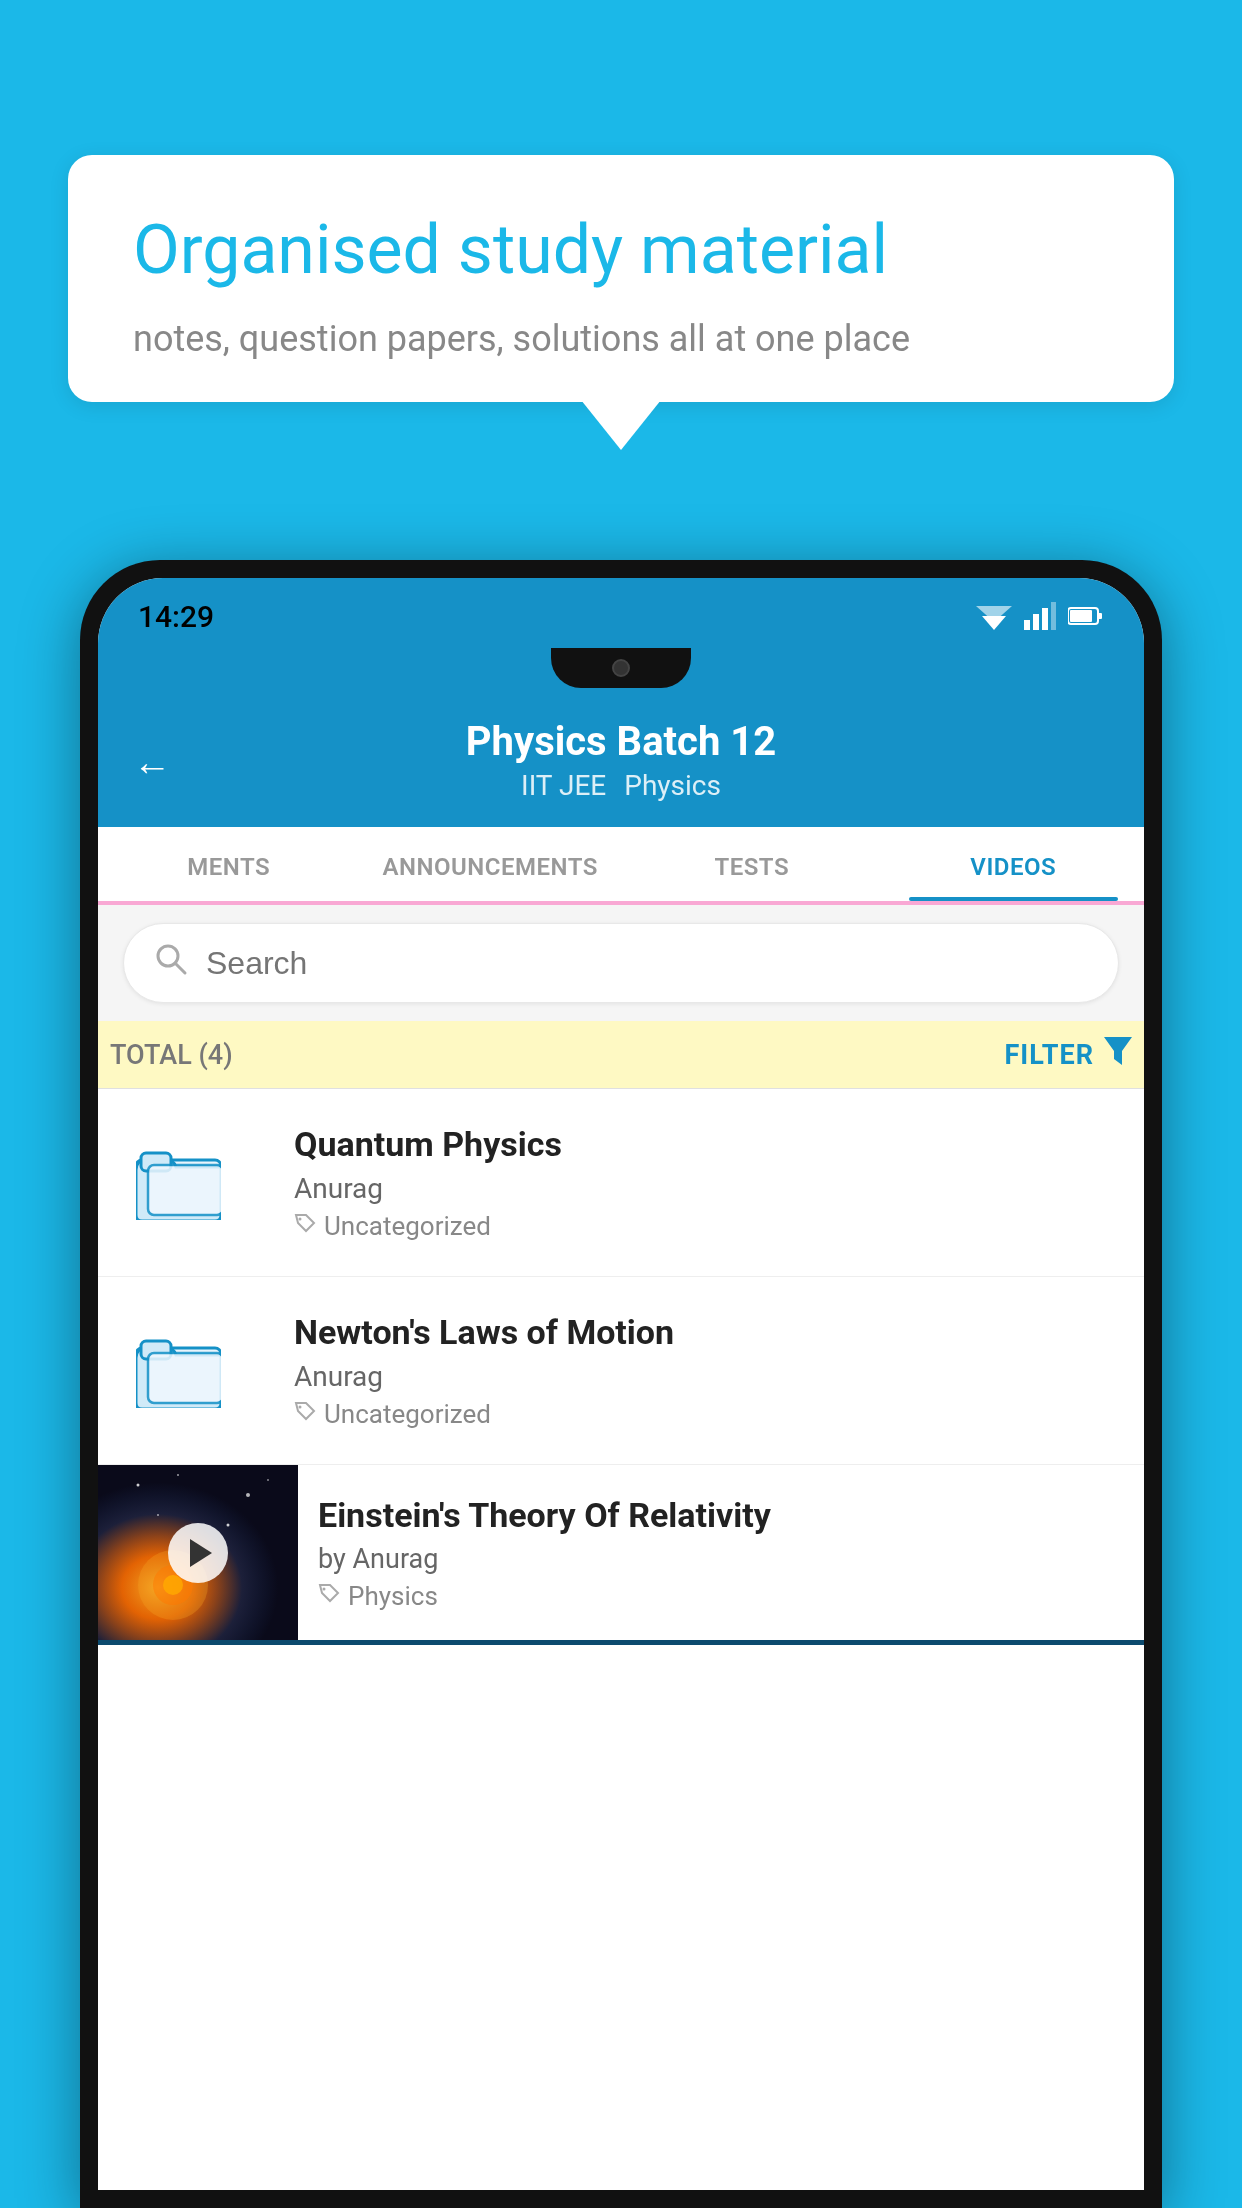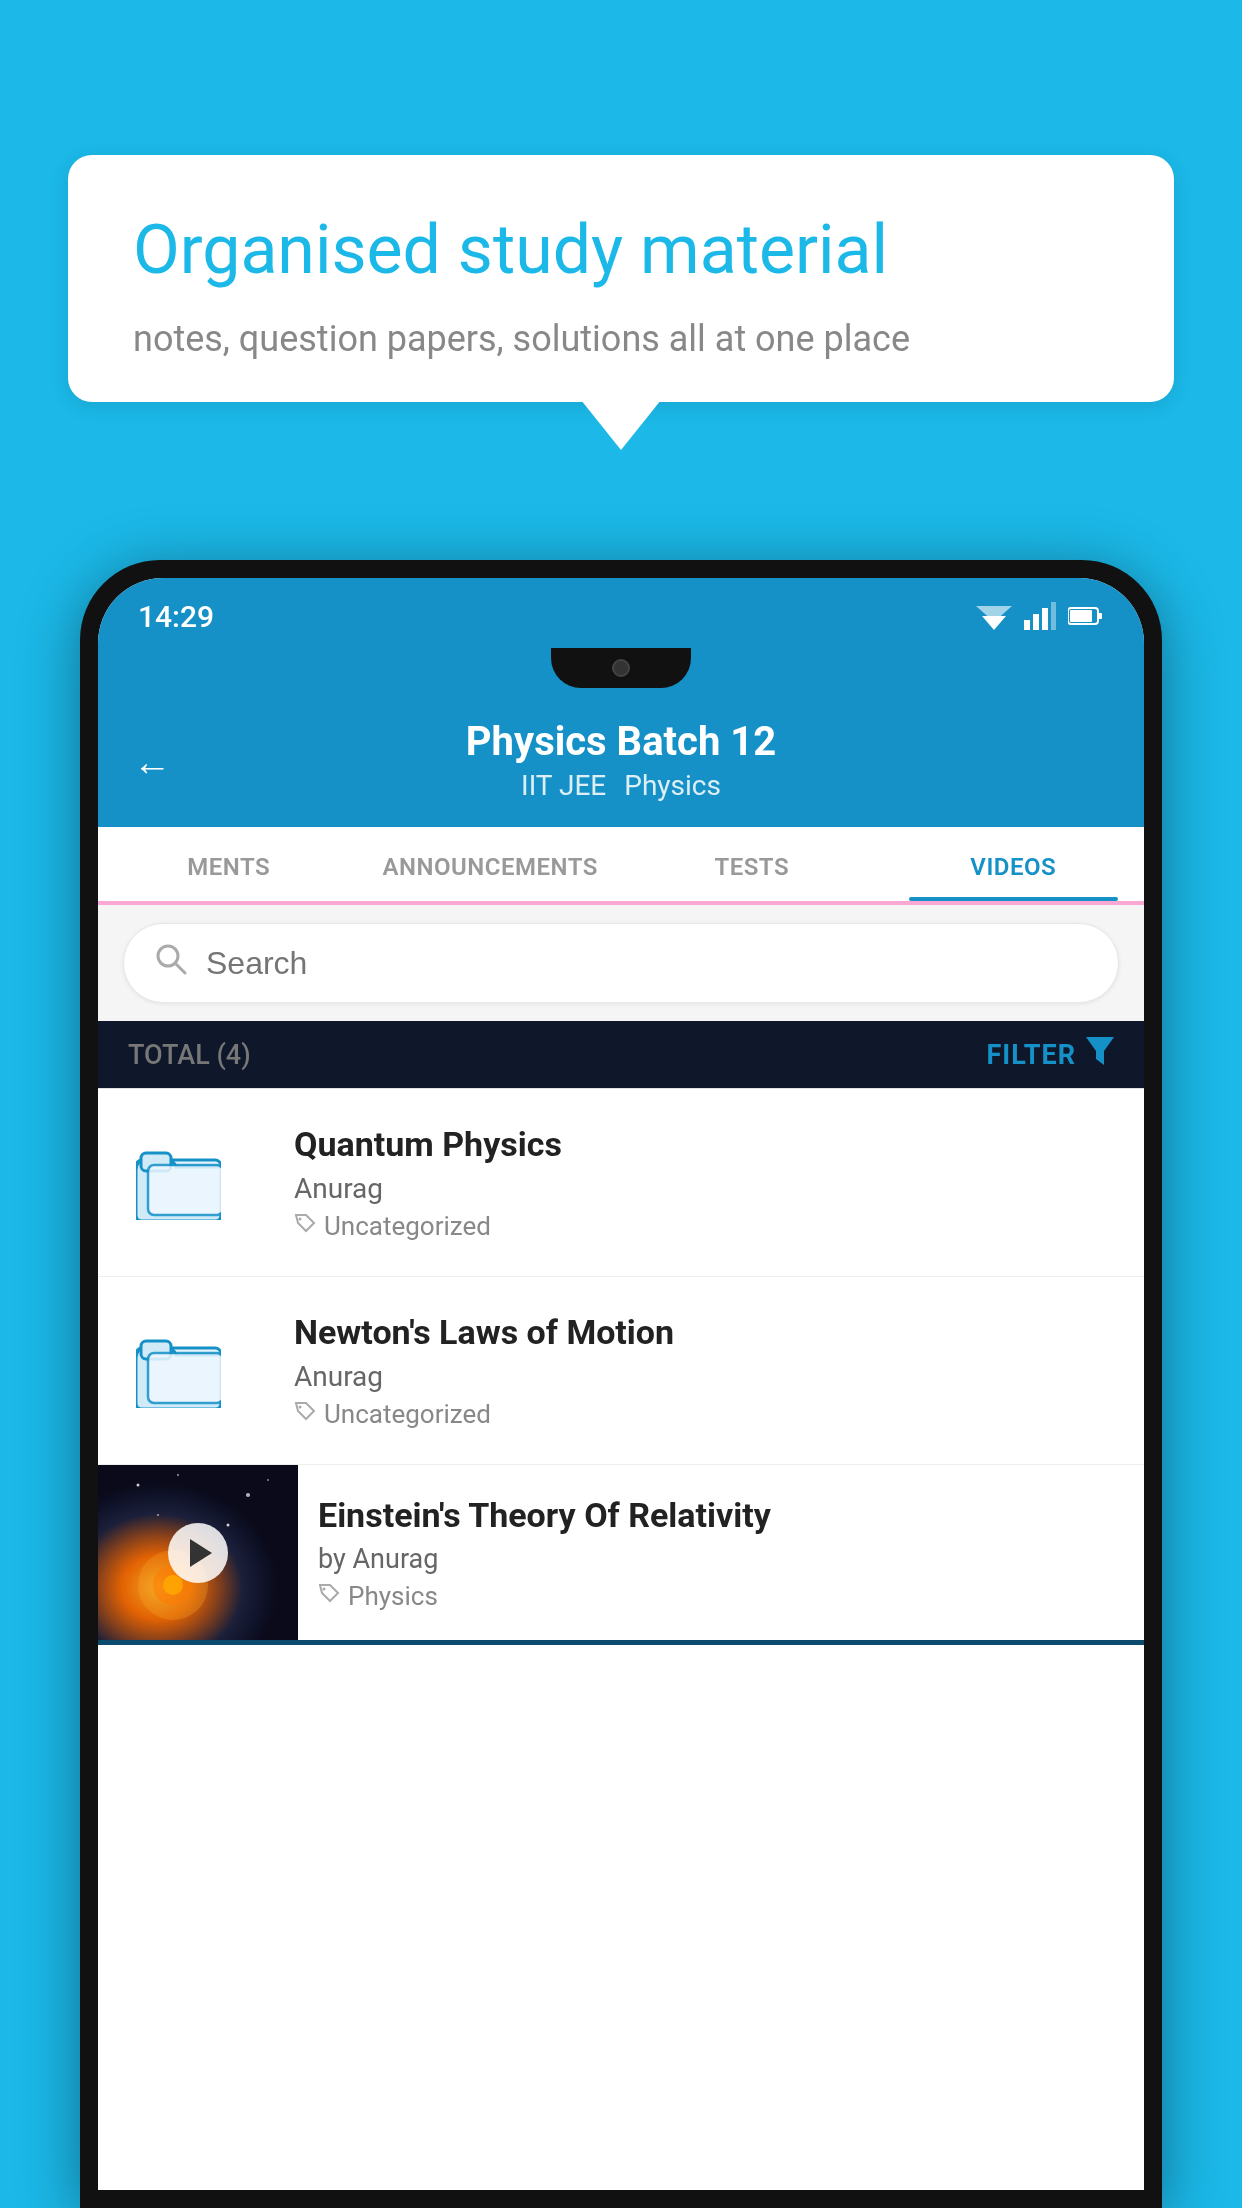--- a/index.html
+++ b/index.html
@@ -69,21 +69,21 @@
       background: white;
       border-radius: 65px 65px 0 0;
       overflow: hidden;
       display: flex;
       flex-direction: column;
     }
 
     
     .status-bar {
       background: #1591c7;
-      color: #ffffff;
+      color: #000000;
       padding: 18px 40px 12px 40px;
       display: flex;
       justify-content: space-between;
       align-items: center;
       min-height: 70px;
     }
     .status-time {
       font-size: 30px;
       font-weight: 500;
     }
@@ -206,22 +206,22 @@
       color: #aaa;
       font-size: 34px;
     }
     .search-text {
       font-size: 32px;
       color: #bbb;
     }
 
     
     .filter-row {
-      background: #0f172a;
-      padding: 16px 30px;
+      background: #fef9c3;
+      padding: 16px 12px;
       display: flex;
       justify-content: space-between;
       align-items: center;
       border-bottom: 1px solid #e0e0e0;
     }
     .total-text {
       font-size: 27px;
       color: #777;
       font-weight: 500;
     }

